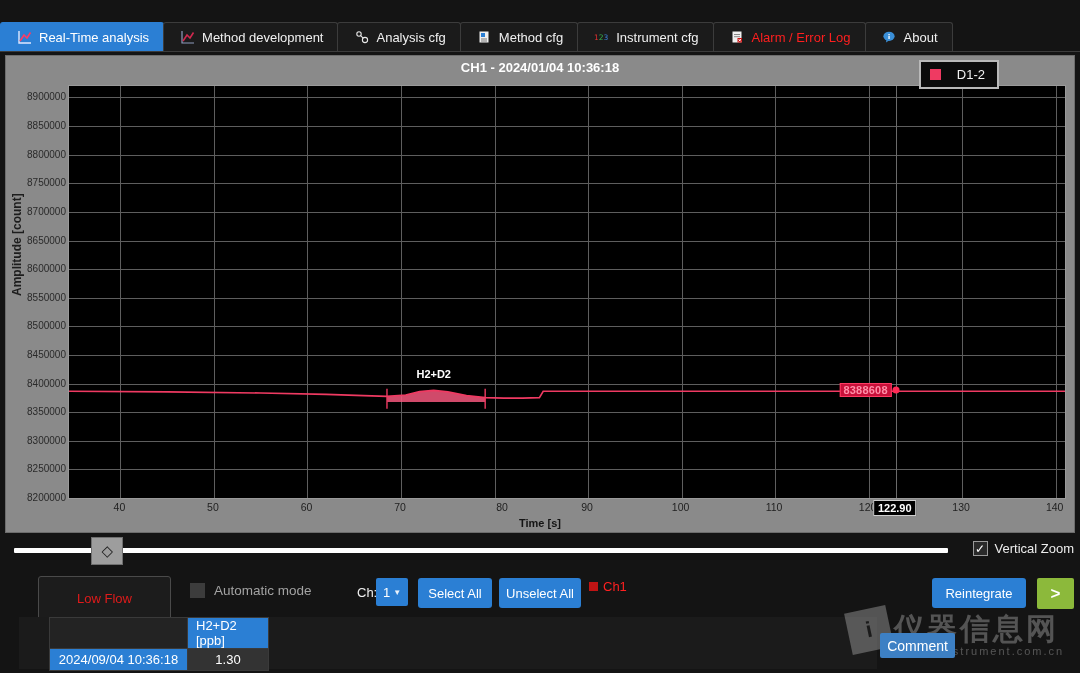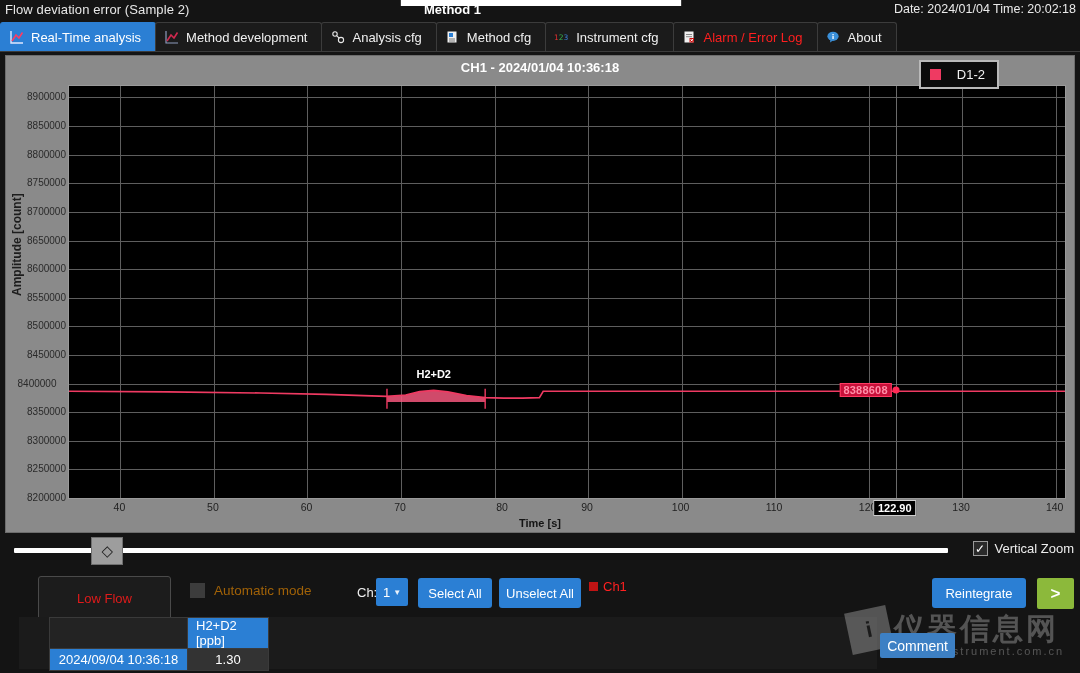--- a/index.html
+++ b/index.html
@@ -34,21 +34,21 @@
   }
 
   
   .tabs {
     position: absolute; left: 0; top: 22px; width: 1080px; height: 30px;
     display: flex; align-items: stretch;
     border-bottom: 1px solid #3c3c3c;
   }
   .tab {
     display: flex; align-items: center; gap: 7px;
-    padding: 0 14px 0 8px;
+    padding: 0 14px 0 16px;
     border: 1px solid #3c3c3c; border-bottom: none;
     border-top-left-radius: 3px; border-top-right-radius: 3px;
     background: #1b1b1b; color: #f0f0f0;
     font-size: 13px; white-space: nowrap;
     margin-right: -1px; cursor: pointer;
   }
   .tab.active { background: #2b7fd4; border-color: #2b7fd4; color: #fff; }
   .tab.alarm  { color: #ff1f1f; }
   .tab-ico {
     width: 15px; height: 15px; flex: 0 0 15px;
@@ -164,21 +164,21 @@
   }
   .lowflow {
     position: absolute; left: 38px; top: 4px; width: 133px; height: 44px;
     border: 1px solid #4a4a4a; border-radius: 3px; background: #1c1c1c;
     display: flex; align-items: center; justify-content: center;
     color: #e01b1b; font-size: 13px;
   }
   .automode {
     position: absolute; left: 182px; top: 11px;
     display: flex; align-items: flex-end; gap: 9px;
-    font-size: 13.5px; color: #a16207; padding-left: 8px;
+    font-size: 13.5px; color: #a3a3a3; padding-left: 8px;
   }
   .chlabel { position: absolute; left: 357px; top: 13px; font-size: 13px; color: #f0f0f0; }
   .chsel {
     position: absolute; left: 376px; top: 578px; width: 32px; height: 28px;
     background: #2b7fd4; color: #ffffff; font-size: 13px;
     display: flex; align-items: center; justify-content: center; gap: 3px;
     border-radius: 2px; cursor: pointer;
   }
   .chsel .caret { font-size: 8px; opacity: .9; }
   .btn-blue {
@@ -240,26 +240,20 @@
     background: #3d80c4; color: #ffffff; font-size: 14px;
     display: flex; align-items: center; justify-content: center;
     border-radius: 2px; cursor: pointer; z-index: 3;
   }
 </style>
 </head>
 <body>
 
 <div id="app">
 
-  <div class="topbar">
-    <div class="win-sliver"></div>
-    <div class="topbar-left">Flow deviation error (Sample 2)</div>
-    <div class="topbar-center">Method 1</div>
-    <div class="topbar-right">Date: 2024/01/04 Time: 20:02:18</div>
-  </div>
 
   <div class="tabs">
 
     <div class="tab active">
       <span class="tab-ico">
         <svg width="14" height="14" viewBox="0 0 14 14">
           <path d="M1 1 V13 H13" stroke="#dfe8ff" stroke-width="1.4" fill="none"></path>
           <path d="M2 11 L6 5 L9 8 L12.5 2.5" stroke="#ff3b63" stroke-width="1.6" fill="none"></path>
         </svg>
       </span>
@@ -339,21 +333,21 @@
 
   <div class="chartwrap">
     <div class="chart-title">CH1 - 2024/01/04 10:36:18</div>
 
     <div class="ylabel">Amplitude [count]</div>
     <div class="yticks" id="yticks">
         <div class="ytick" style="top: 412px;">8200000</div>
         <div class="ytick" style="top: 383.389px;">8250000</div>
         <div class="ytick" style="top: 354.778px;">8300000</div>
         <div class="ytick" style="top: 326.167px;">8350000</div>
-        <div class="ytick" style="top: 297.556px; text-align: center;">8400000</div>
+        <div class="ytick" style="top: 297.556px;">8400000</div>
         <div class="ytick" style="top: 268.944px;">8450000</div>
         <div class="ytick" style="top: 240.333px;">8500000</div>
         <div class="ytick" style="top: 211.722px;">8550000</div>
         <div class="ytick" style="top: 183.111px;">8600000</div>
         <div class="ytick" style="top: 154.5px;">8650000</div>
         <div class="ytick" style="top: 125.889px;">8700000</div>
         <div class="ytick" style="top: 97.2778px;">8750000</div>
         <div class="ytick" style="top: 68.6667px;">8800000</div>
         <div class="ytick" style="top: 40.0556px;">8850000</div>
         <div class="ytick" style="top: 11.4444px;">8900000</div>

